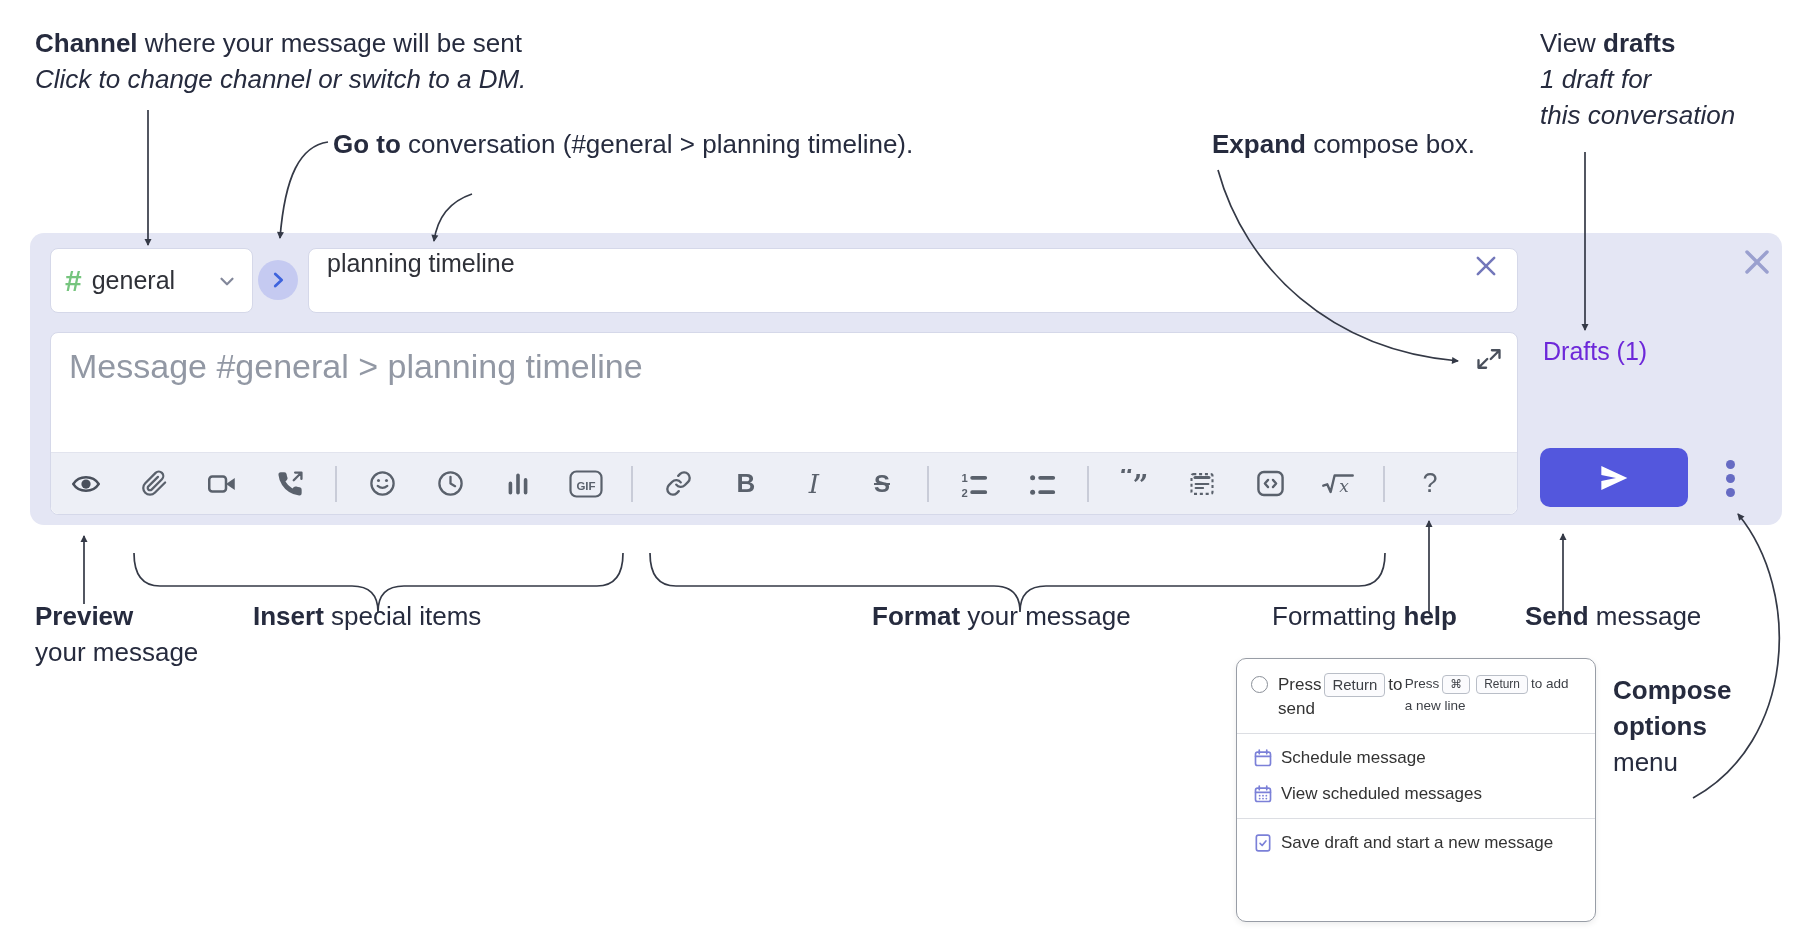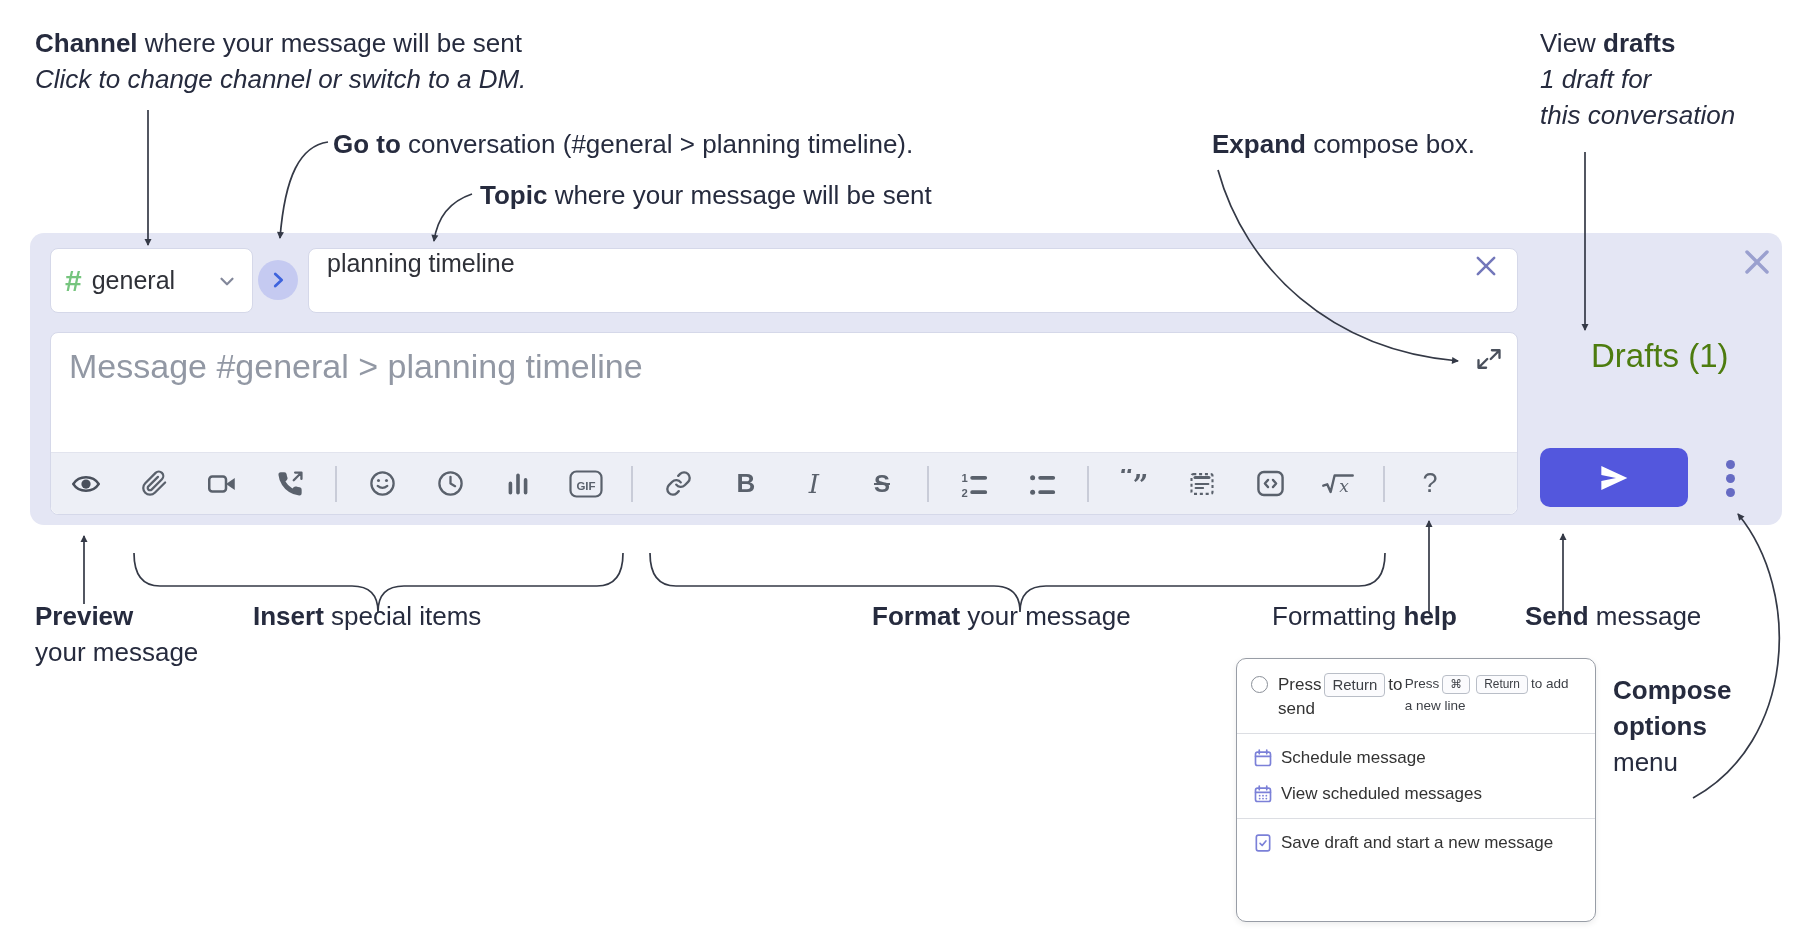--- a/index.html
+++ b/index.html
@@ -41,21 +41,21 @@
                      border-top:1px solid #e2e4ee; border-radius:0 0 8px 8px; display:flex;
                      align-items:center; padding-left:12px; }
   .tb-btn { width:46px; height:46px; display:flex; align-items:center; justify-content:center;
             border-radius:6px; cursor:pointer; color:#5a616c; margin-right:22px; flex:none; }
   .tb-div { width:2px; height:36px; background:#c9ccd8; margin:0 22px 0 0; flex:none; }
   .tb-txt { font-size:26px; color:#5a616c; }
   .tb-txt.b { font-weight:bold; }
   .tb-txt.i { font-style:italic; font-family:"DejaVu Serif","Liberation Serif",serif; }
   .tb-txt.s { text-decoration:line-through; font-weight:bold; font-size:24px; }
 
-  #drafts-link { position:absolute; left:1513px; top:104px; font-size:33px; color:#4d7c0f; cursor:pointer;margin-left:48px; }
+  #drafts-link { position:absolute; left:1513px; top:104px; font-size:25px; color:#6d28d9; cursor:pointer; }
   #send-btn { position:absolute; left:1510px; top:215px; width:148px; height:59px; background:#5357dd;
               border:none; border-radius:10px; cursor:pointer; display:flex; align-items:center;
               justify-content:center; }
   #compose-options-btn { position:absolute; left:1680px; top:222px; width:40px; height:46px; display:flex;
               flex-direction:column; align-items:center; justify-content:center; gap:5px; cursor:pointer; }
   #compose-options-btn .dot { width:9px; height:9px; border-radius:50%; background:#666bc3; }
   #compose-close { position:absolute; left:1711px; top:13px; width:32px; height:32px; cursor:pointer; }
 
   
   #options-menu { position:absolute; left:1236px; top:658px; width:360px; height:264px; background:#fff;
@@ -89,23 +89,20 @@
 
   <div class="ann" style="left:35px; top:25px;">
     <b>Channel</b><span> where your message will be sent</span><br>
     <span class="it">Click to change channel or switch to a DM.</span>
   </div>
 
   <div class="ann" style="left:333px; top:126px;">
     <b>Go to</b><span> conversation (#general &gt; planning timeline).</span>
   </div>
 
-  <div class="ann" style="left:480px; top:177px;">
-    <b>Topic</b><span> where your message will be sent</span>
-  </div>
 
   <div class="ann" style="left:1212px; top:126px;">
     <b>Expand</b><span> compose box.</span>
   </div>
 
   <div class="ann" style="left:1540px; top:25px;">
     <span>View </span><b>drafts</b><br>
     <span class="it">1 draft for</span><br>
     <span class="it">this conversation</span>
   </div>

